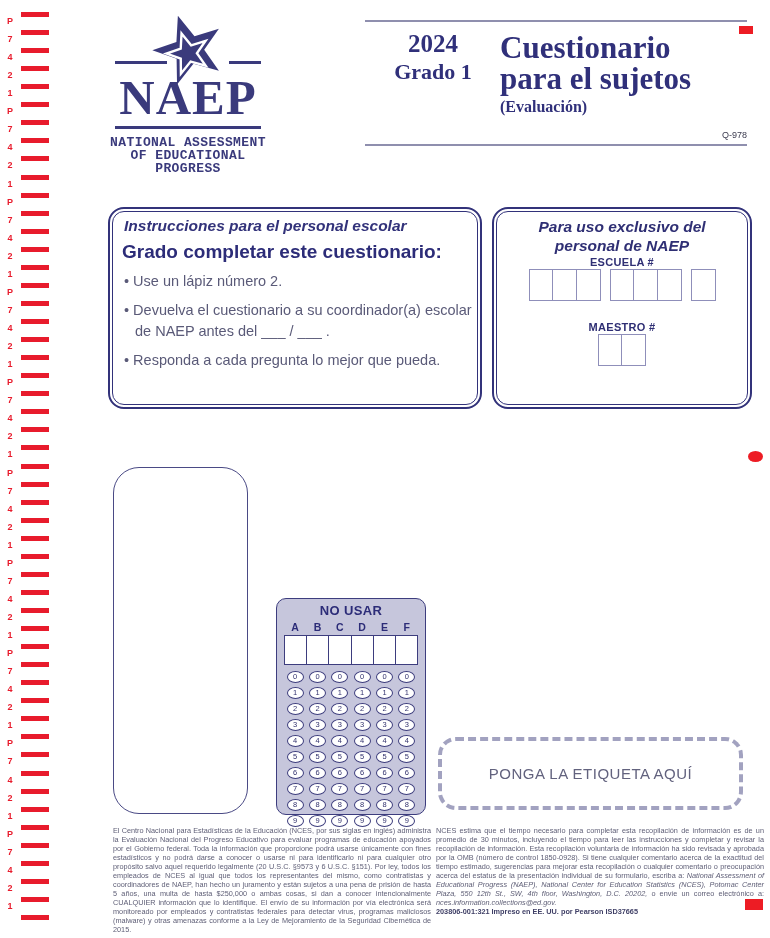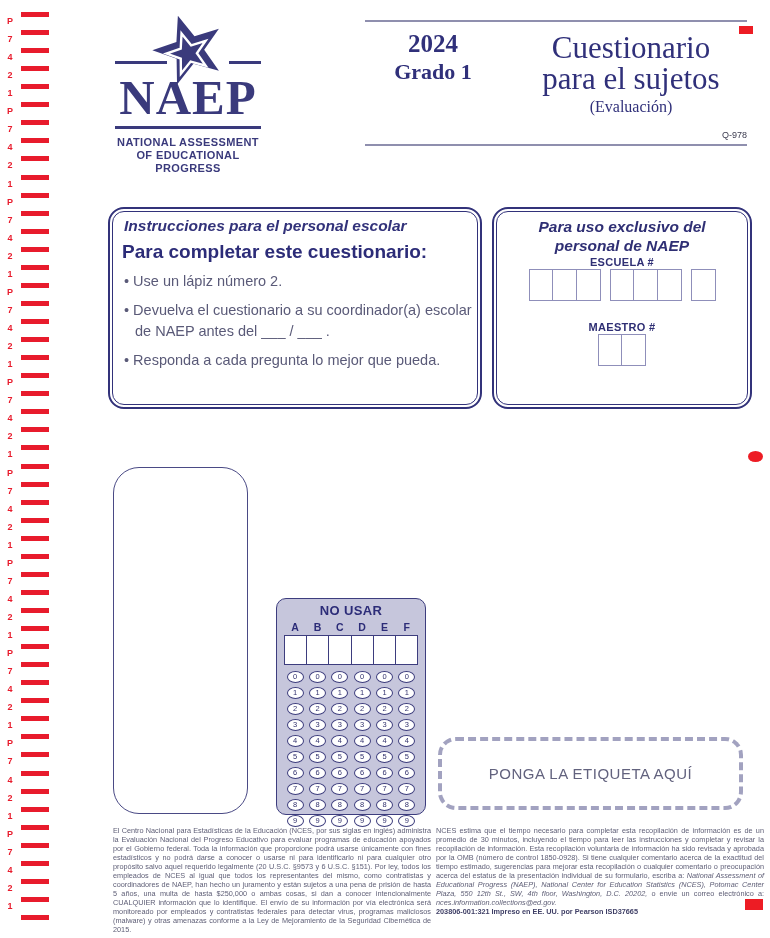--- a/index.html
+++ b/index.html
@@ -12,36 +12,36 @@
              font-size:9px;font-weight:bold;line-height:9px;}
 
   
   .hline{position:absolute;height:2px;background:#8f8fae;}
   .red-rect{position:absolute;background:#ed1c24;}
   .red-oval{position:absolute;background:#ed1c24;border-radius:50%;}
   .year-block{position:absolute;left:373px;top:31px;width:120px;text-align:center;
               color:#30307a;font-family:"Liberation Serif",serif;font-weight:bold;}
   .year{font-size:25px;line-height:26px;}
   .grade{font-size:22px;line-height:30px;}
-  .title-block{position:absolute;left:500px;top:32px;width:262px;text-align:center;
-               color:#30307a;font-family:"Liberation Serif",serif;font-weight:normal;}
+  .title-block{position:absolute;left:500px;top:32px;width:262px;text-align:left;
+               color:#30307a;font-family:"Liberation Serif",serif;font-weight:bold;}
   .title-l1{font-size:31px;line-height:31px;}
   .title-l2{font-size:31px;line-height:31px;}
   .subject{font-size:16px;line-height:26px;}
   .form-code{position:absolute;left:647px;top:130px;width:100px;text-align:right;
              font-size:9px;color:#3a3a4e;}
 
   
   .logo{position:absolute;left:113px;top:10px;width:150px;}
   .logo-line{position:absolute;height:2.5px;background:#3a3a7c;}
   .naep-word{position:absolute;left:0;top:62px;width:150px;text-align:center;
              font-family:"Liberation Serif",serif;font-weight:bold;font-size:49px;
              letter-spacing:1px;color:#3a3a7c;line-height:52px;}
   .org{position:absolute;left:-6px;top:126px;width:162px;text-align:center;
-       font-family:Liberation Sans, sans-serif;color:#3a3a7c;font-size:11px;
+       font-family:Liberation Mono, monospace;color:#3a3a7c;font-size:13px;
        font-weight:bold;line-height:13px;letter-spacing:.4px;}
   .star-svg{position:absolute;left:28px;top:2px;}
 
   
   .dbox{position:absolute;border:2.5px solid #32327a;border-radius:16px;background:#fff;}
   .dbox-inner{position:absolute;left:2px;top:2px;right:2px;bottom:2px;
               border:1px solid #32327a;border-radius:12px;}
   .instr-header{position:absolute;left:14px;top:8px;font-size:15.5px;font-weight:bold;
                 font-style:italic;color:#32327a;}
   .instr-sub{position:absolute;left:12px;top:32px;font-size:19px;font-weight:bold;color:#2c2c78;}
@@ -236,21 +236,21 @@
     <div class="org">
       <div>NATIONAL ASSESSMENT</div>
       <div>OF EDUCATIONAL</div>
       <div>PROGRESS</div>
     </div>
   </div>
 
   <div class="dbox" style="left:108px;top:207px;width:370px;height:198px;">
     <div class="dbox-inner"></div>
     <div class="instr-header">Instrucciones para el personal escolar</div>
-    <div class="instr-sub">Para completar este cuestionario:</div>
+    <div class="instr-sub">Grado completar este cuestionario:</div>
     <ul class="instr-list">
         <li>Use un lápiz número 2.</li>
         <li>Devuelva el cuestionario a su coordinador(a) escolar de NAEP antes del ___ / ___ .</li>
         <li>Responda a cada pregunta lo mejor que pueda.</li>
       </ul>
   </div>
 
   <div class="dbox" style="left:492px;top:207px;width:256px;height:198px;">
     <div class="dbox-inner"></div>
     <div class="use-header">

